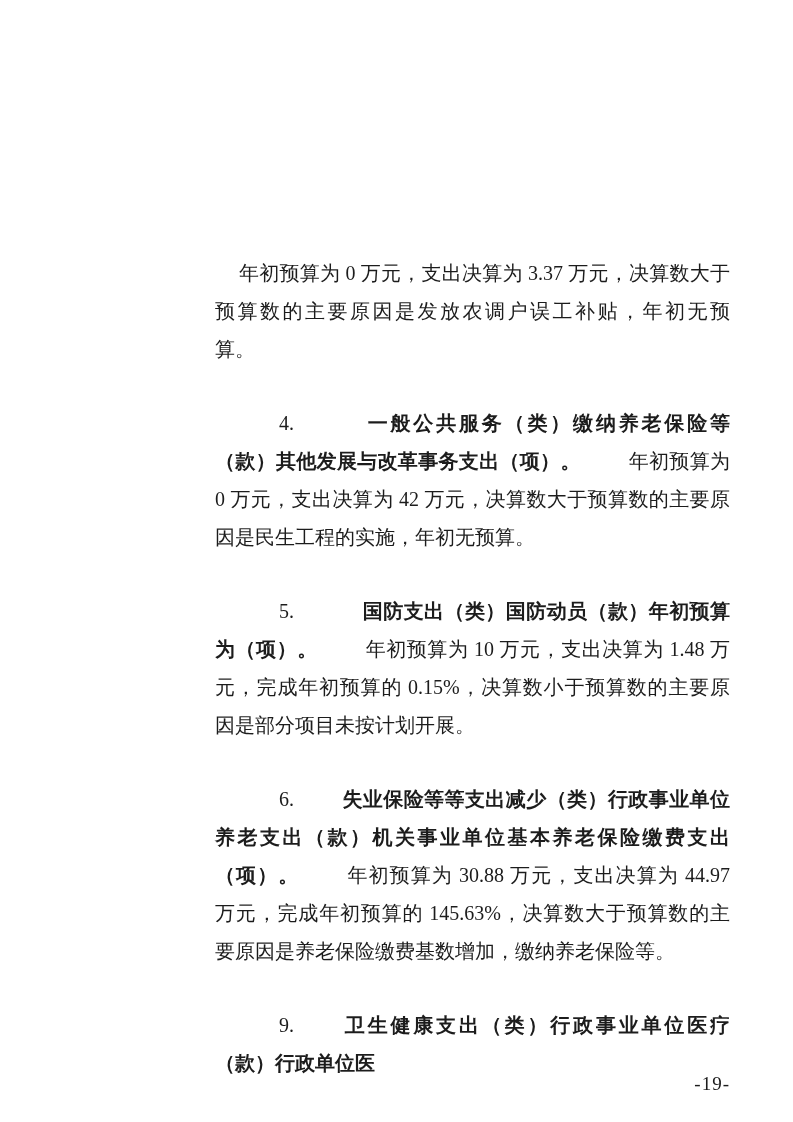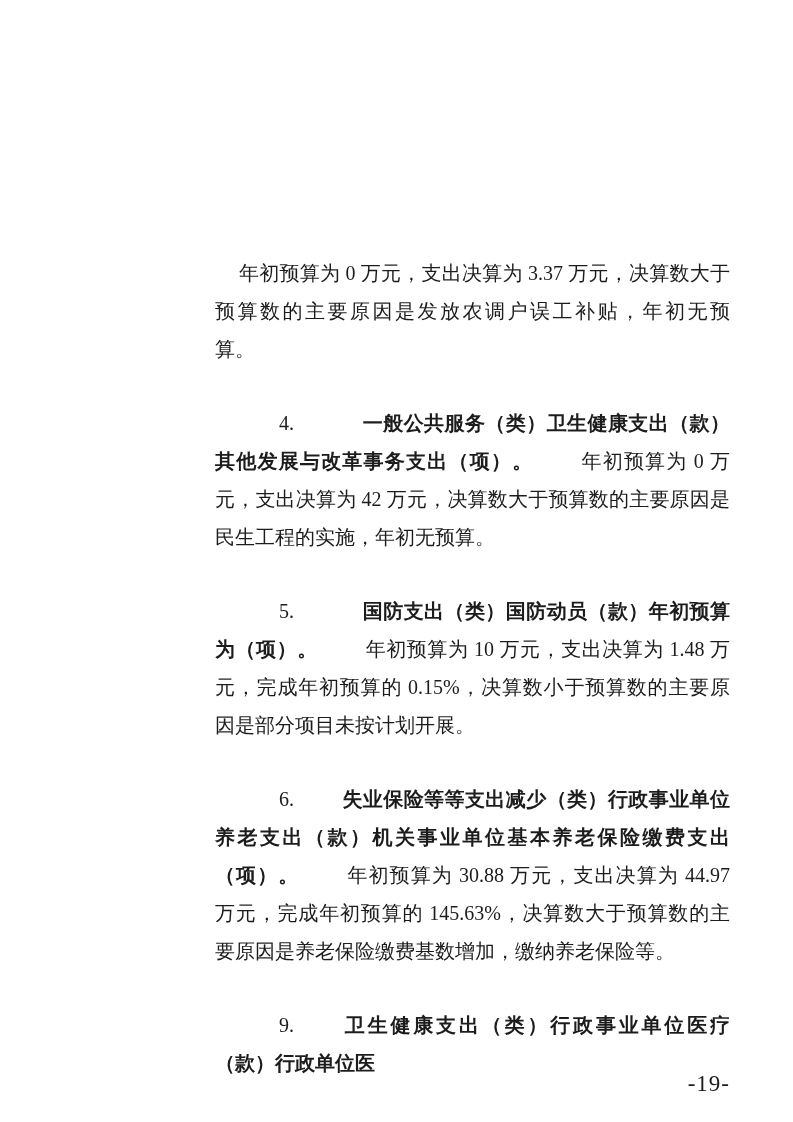--- a/index.html
+++ b/index.html
@@ -33,32 +33,32 @@
   .para.indent {
     text-indent: 2em;
   }
   .seg.bold {
     font-weight: 700;
   }
   .page-number {
     position: absolute;
     top: 988px;
     right: 99px;
-    font-size: 23px;
+    font-size: 19px;
     line-height: 24px;
     color: #1c1c1c;
     letter-spacing: 1px;
     font-family: "Liberation Serif", "DejaVu Serif", serif;
   }
 </style>
 </head>
 <body>
 
 <div class="page">
   <div class="content">
       <p class="para"><span class="seg">年初预算为 0 万元，支出决算为 3.37 万元，决算数大于预算数的主要原因是发放农调户误工补贴，年初无预算。</span></p>
-      <p class="para indent"><span class="seg">4.　</span><span class="seg bold">一般公共服务（类）卫生健康支出（款）其他发展与改革事务支出（项）。</span><span class="seg">年初预算为 0 万元，支出决算为 42 万元，决算数大于预算数的主要原因是民生工程的实施，年初无预算。</span></p>
+      <p class="para indent"><span class="seg">4.　</span><span class="seg bold">一般公共服务（类）缴纳养老保险等（款）其他发展与改革事务支出（项）。</span><span class="seg">年初预算为 0 万元，支出决算为 42 万元，决算数大于预算数的主要原因是民生工程的实施，年初无预算。</span></p>
       <p class="para indent"><span class="seg">5.　</span><span class="seg bold">国防支出（类）国防动员（款）年初预算为（项）。</span><span class="seg">年初预算为 10 万元，支出决算为 1.48 万元，完成年初预算的 0.15%，决算数小于预算数的主要原因是部分项目未按计划开展。</span></p>
       <p class="para indent"><span class="seg">6.</span><span class="seg bold">失业保险等等支出减少（类）行政事业单位养老支出（款）机关事业单位基本养老保险缴费支出（项）。</span><span class="seg">年初预算为 30.88 万元，支出决算为 44.97 万元，完成年初预算的 145.63%，决算数大于预算数的主要原因是养老保险缴费基数增加，缴纳养老保险等。</span></p>
       <p class="para indent"><span class="seg">9.</span><span class="seg bold">卫生健康支出（类）行政事业单位医疗（款）行政单位医</span></p>
     </div>
   <div class="page-number">-19-</div>
 </div>
 
 </body></html>

